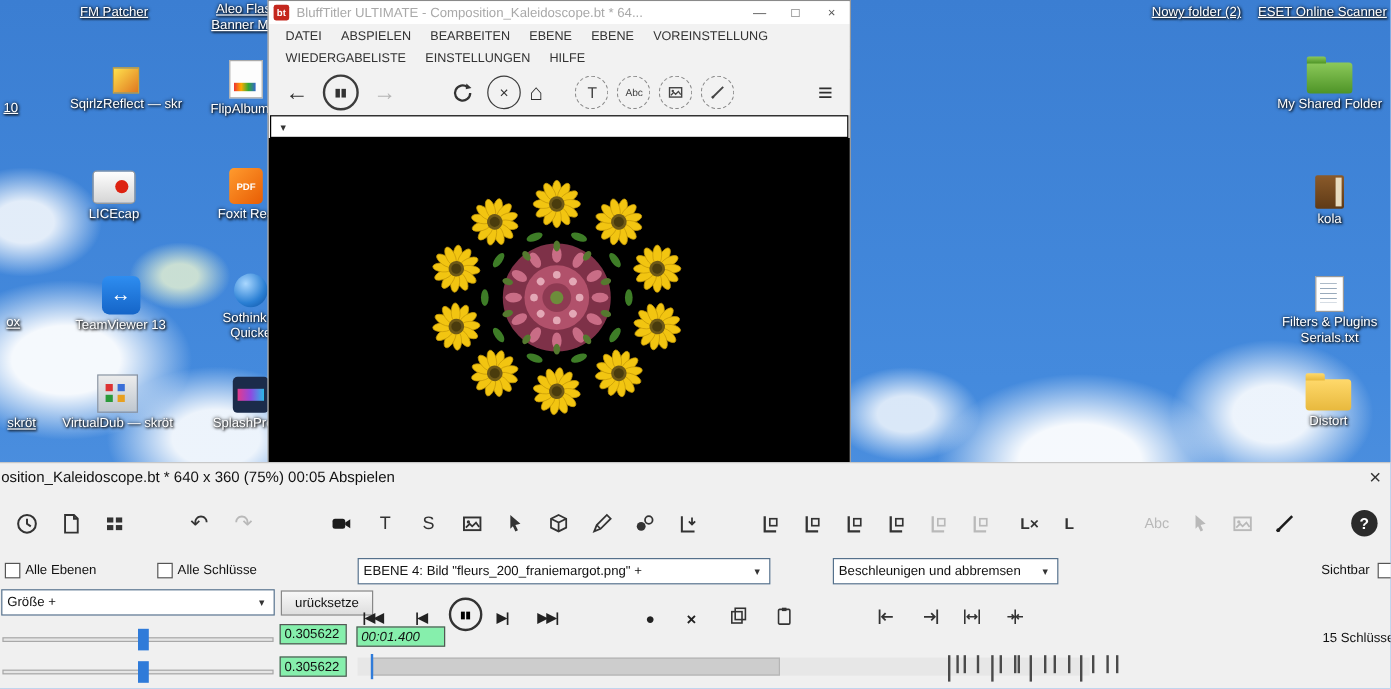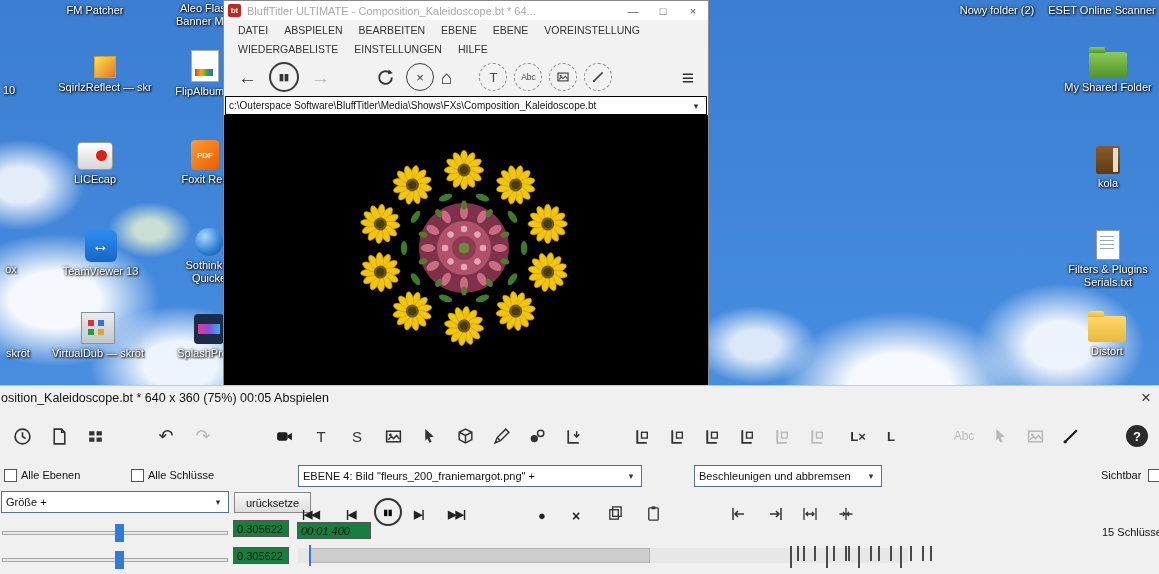--- a/index.html
+++ b/index.html
@@ -11,21 +11,21 @@
       radial-gradient(ellipse 100px 70px at 20px 185px, rgba(255,255,255,.85) 25%, rgba(255,255,255,0) 65%),
       radial-gradient(ellipse 60px 40px at 150px 230px, rgba(235,245,210,.8) 25%, rgba(255,255,255,0) 70%),
       radial-gradient(ellipse 170px 105px at 900px 385px, rgba(255,255,255,.95) 30%, rgba(255,255,255,0) 70%),
       radial-gradient(ellipse 130px 95px at 1060px 345px, rgba(255,255,255,.9) 25%, rgba(255,255,255,0) 65%),
       radial-gradient(ellipse 95px 60px at 755px 345px, rgba(255,255,255,.8) 25%, rgba(255,255,255,0) 65%),
       linear-gradient(180deg,#3b7ed2 0%,#448add 55%,#5a97e0 100%);}
   
   .dicon{position:absolute;display:flex;flex-direction:column;align-items:center;gap:3px;}
   .dlabel,.ilabel{font-size:11px;line-height:13px;color:#fff;text-align:center;white-space:pre-line;
     text-shadow:1px 1px 2px #000,0 0 3px #000;}
-  .dlabel{position:absolute;}
+  .dlabel{position:absolute;text-decoration:underline;}
   .ig{position:relative;}
   .ig.sqirlz{width:20px;height:20px;background:linear-gradient(135deg,#ffe14d,#e07820);border:1px solid #caa23a;}
   .ig.flip{width:26px;height:30px;background:#fdfdfd;border:1px solid #aaa;}
   .ig.flip:after{content:"";position:absolute;left:3px;top:18px;width:18px;height:7px;background:linear-gradient(90deg,#e33,#fa0,#3a3,#36c);}
   .ig.lice{width:34px;height:26px;background:linear-gradient(#fefefe,#d5d5d5);border:1px solid #999;border-radius:4px;}
   .ig.lice:after{content:"";position:absolute;right:5px;top:7px;width:11px;height:11px;border-radius:50%;background:#d21;}
   .ig.foxit{width:28px;height:30px;background:linear-gradient(135deg,#ff9b2e,#e85d04);border-radius:4px;color:#fff;font-size:8px;font-weight:bold;display:flex;align-items:center;justify-content:center;}
   .ig.tv{width:32px;height:32px;background:linear-gradient(180deg,#2e8df0,#1565c8);border-radius:6px;color:#fff;font-size:17px;font-weight:bold;display:flex;align-items:center;justify-content:center;}
   .ig.sothink{width:28px;height:28px;border-radius:50%;background:radial-gradient(circle at 35% 30%,#aad8ff,#2a7fd4 60%,#0b4fa0);}
   .ig.vdub{width:32px;height:30px;background:linear-gradient(#ececec,#bfc7cf);border:1px solid #8892a0;}
@@ -75,21 +75,21 @@
   .pt.g15{font-size:15px;}
   .pt.g13{font-size:13px;font-weight:bold;}
   .pt.g12{font-size:12px;}
   .help{position:absolute;left:1126px;top:3px;width:22px;height:22px;border-radius:50%;background:#2b2b2b;color:#fff;font-size:13px;font-weight:bold;display:flex;align-items:center;justify-content:center;}
   .cb{position:absolute;width:13px;height:13px;background:#fff;border:1px solid #555;box-sizing:border-box;}
   .cblabel{position:absolute;font-size:11px;color:#111;white-space:nowrap;}
   .combo{position:absolute;height:22px;background:#fff;border:1px solid #55718c;box-sizing:border-box;display:flex;align-items:center;padding:0 4px;}
   .combo .ctext{flex:1;font-size:11px;color:#111;white-space:nowrap;overflow:hidden;}
   .combo .cchev{width:12px;text-align:center;font-size:9px;color:#333;}
   .btn{position:absolute;background:linear-gradient(#f8f8f8,#dedede);border:1px solid #888;box-sizing:border-box;font-size:11px;color:#111;display:flex;align-items:center;justify-content:center;overflow:hidden;white-space:nowrap;}
-  .nbox{position:absolute;border:1px solid #555;background:#15803d;font-size:11px;color:#111;padding:1px 3px;box-sizing:border-box;font-family:"Liberation Sans",sans-serif;}
+  .nbox{position:absolute;border:1px solid #555;background:#86efac;font-size:11px;color:#111;padding:1px 3px;box-sizing:border-box;font-family:"Liberation Sans",sans-serif;}
   .tr{position:absolute;top:122px;font-size:11px;font-weight:bold;color:#222;letter-spacing:-1px;white-space:nowrap;}
   .tr-circle{position:absolute;left:374px;top:112px;width:28px;height:28px;border:2px solid #333;border-radius:50%;box-sizing:border-box;display:flex;align-items:center;justify-content:center;}
   .tr-circle span{font-size:8px;font-weight:bold;}
   .edit-ic{position:absolute;top:116px;width:22px;height:22px;display:flex;align-items:center;justify-content:center;color:#333;}
   .edit-ic svg{width:17px;height:17px;}
   .key-ic{position:absolute;top:116px;width:24px;height:24px;display:flex;align-items:center;justify-content:center;color:#333;}
   .key-ic svg{width:18px;height:18px;}
   .slider-track{position:absolute;height:4px;background:#e6e6e6;border:1px solid #a8a8a8;box-sizing:border-box;}
   .slider-handle{position:absolute;width:9px;height:18px;background:#2f7bd9;}
   .tl-track{position:absolute;left:298px;top:162px;width:610px;height:15px;background:#e7e7e7;}
@@ -294,21 +294,20 @@
           </svg>
         </span>
       <span class="wt-circle dashed">
           <svg viewBox="0 0 18 18">
             <use href="#ic-knife"></use>
           </svg>
         </span>
       <span class="wt-glyph" style="margin-left:auto;margin-right:14px;font-size:21px">≡</span>
     </div>
     <div class="addressbar">
-      <span class="addr-text">c:\Outerspace Software\BluffTitler\Media\Shows\FXs\Composition_Kaleidoscope.bt</span>
       <span class="addr-chevron">▾</span>
     </div>
     <div class="preview">
       <svg viewBox="0 0 484 270" width="484" height="270">
         <rect width="484" height="270" fill="#000"></rect>
         <defs>
           <g id="sunflower">
             <g fill="#f2c511" stroke="#c79a08" stroke-width="0.6">
               <ellipse cy="-11.5" rx="3.7" ry="8.2"></ellipse>
               <ellipse cy="-11.5" rx="3.7" ry="8.2" transform="rotate(30)"></ellipse>

